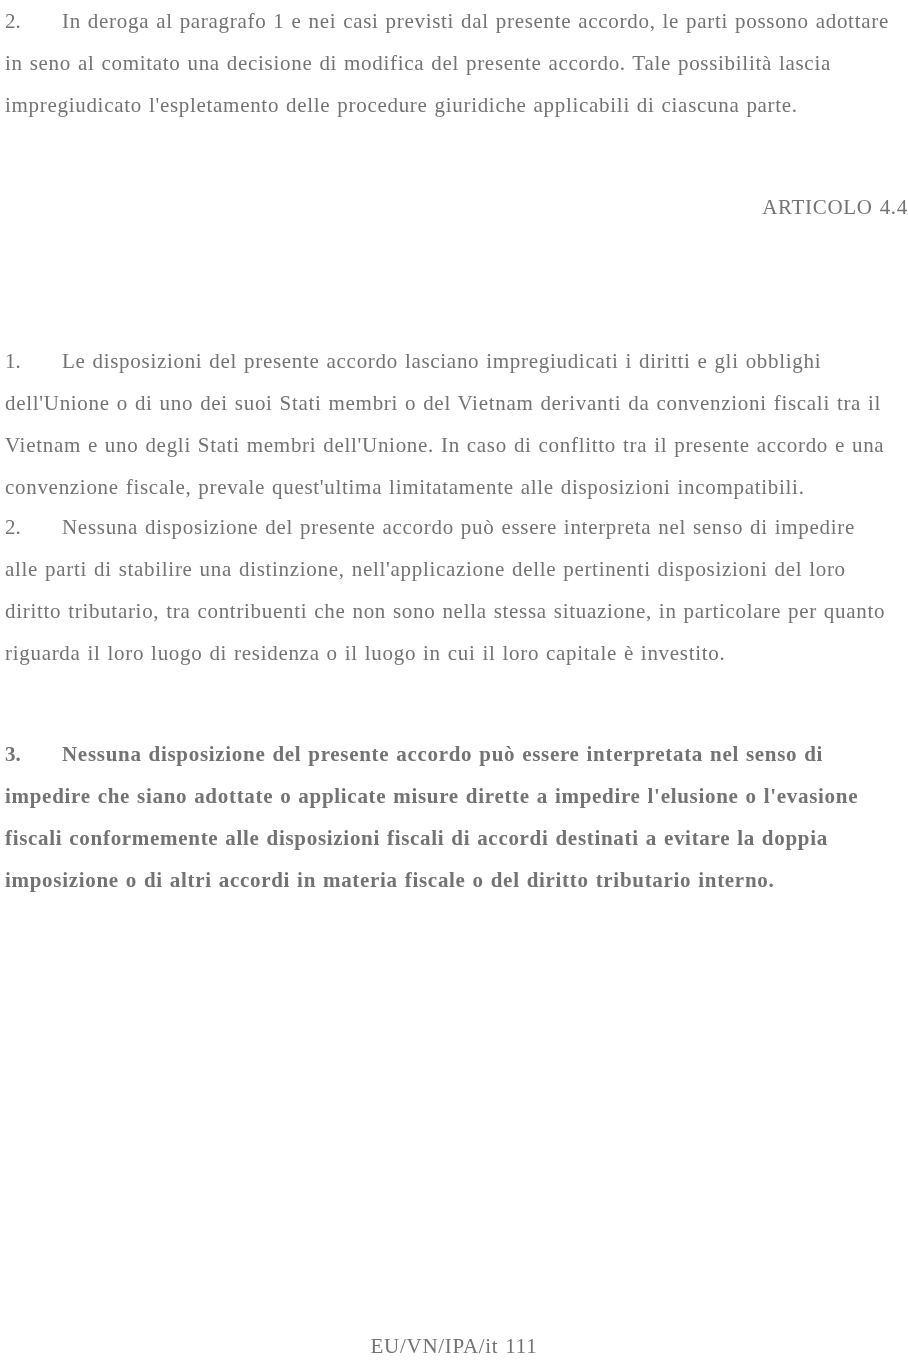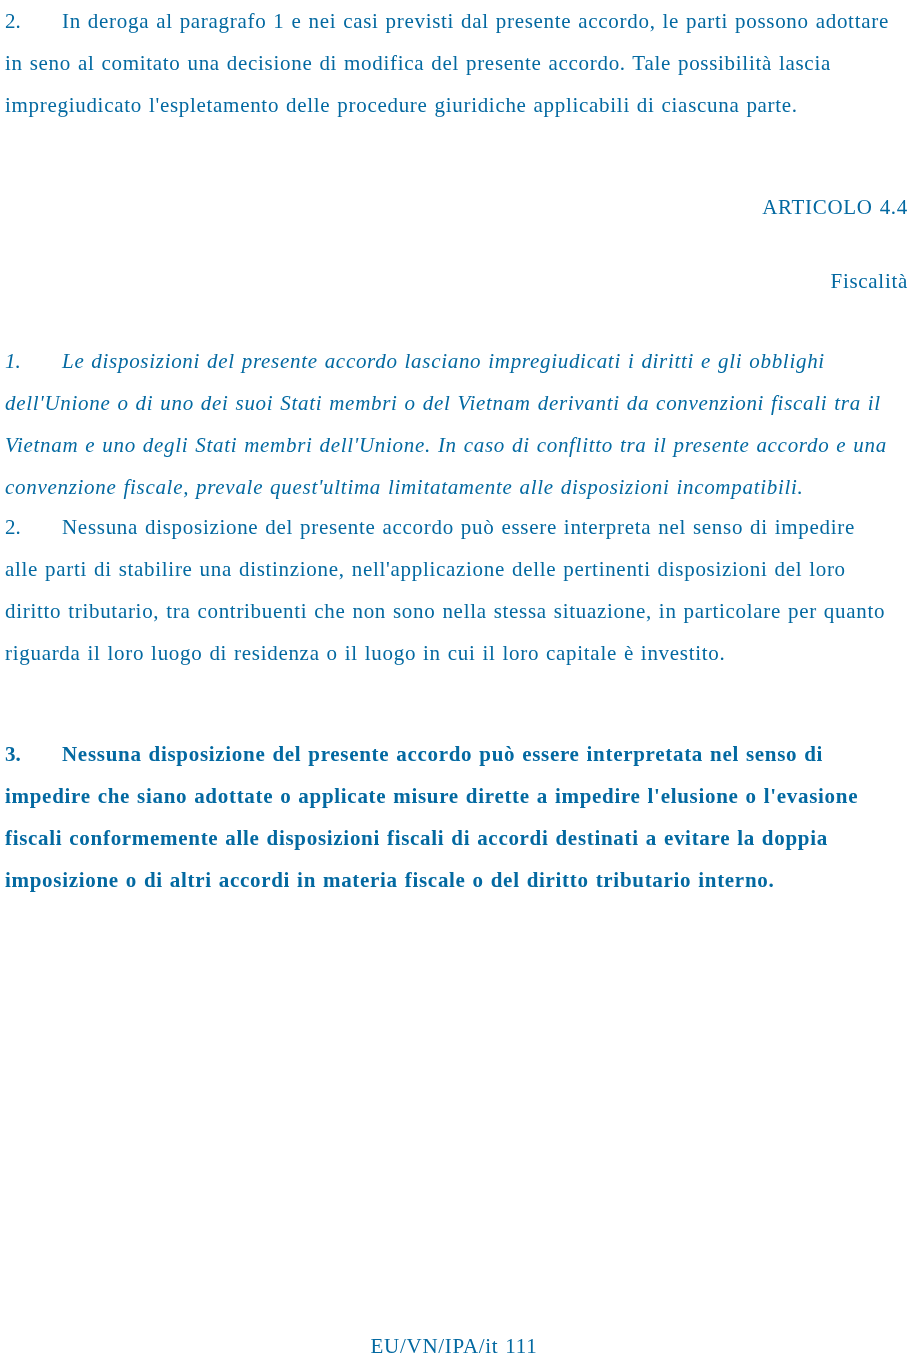--- a/index.html
+++ b/index.html
@@ -11,21 +11,21 @@
     width: 908px;
     height: 1364px;
     position: relative;
     overflow: hidden;
   }
   .page {
     position: absolute;
     inset: 0;
     background: #ffffff;
     font-family: "Liberation Serif", "DejaVu Serif", serif;
-    color: #0369a1;
+    color: #737373;
     font-size: 21px;
     letter-spacing: 0.7px;
     word-spacing: 1px;
   }
   .clause {
     position: absolute;
     left: 5px;
     width: 886px;
     line-height: 42px;
     text-align: left;
@@ -57,23 +57,22 @@
 <body>
 
 <div class="page">
 
   <p class="clause" style="top: 0px;">
     <span class="clause-num">2.</span><span>In deroga al paragrafo 1 e nei casi previsti dal presente accordo, le parti possono adottare in seno al comitato una decisione di modifica del presente accordo. Tale possibilità lascia impregiudicato l'espletamento delle procedure giuridiche applicabili di ciascuna parte.</span>
   </p>
 
   <div class="heading" style="top: 186px;">ARTICOLO 4.4</div>
 
-  <div class="heading" style="top: 260px;">Fiscalità</div>
 
-  <p class="clause" style="top: 340px; font-style: italic;">
+  <p class="clause" style="top: 340px;">
     <span class="clause-num">1.</span><span>Le disposizioni del presente accordo lasciano impregiudicati i diritti e gli obblighi dell'Unione o di uno dei suoi Stati membri o del Vietnam derivanti da convenzioni fiscali tra il Vietnam e uno degli Stati membri dell'Unione. In caso di conflitto tra il presente accordo e una convenzione fiscale, prevale quest'ultima limitatamente alle disposizioni incompatibili.</span>
   </p>
 
   <p class="clause" style="top: 506px;">
     <span class="clause-num">2.</span><span>Nessuna disposizione del presente accordo può essere interpreta nel senso di impedire alle parti di stabilire una distinzione, nell'applicazione delle pertinenti disposizioni del loro diritto tributario, tra contribuenti che non sono nella stessa situazione, in particolare per quanto riguarda il loro luogo di residenza o il luogo in cui il loro capitale è investito.</span>
   </p>
 
   <p class="clause" style="top: 733px; font-weight: bold;">
     <span class="clause-num">3.</span><span>Nessuna disposizione del presente accordo può essere interpretata nel senso di impedire che siano adottate o applicate misure dirette a impedire l'elusione o l'evasione fiscali conformemente alle disposizioni fiscali di accordi destinati a evitare la doppia imposizione o di altri accordi in materia fiscale o del diritto tributario interno.</span>
   </p>

